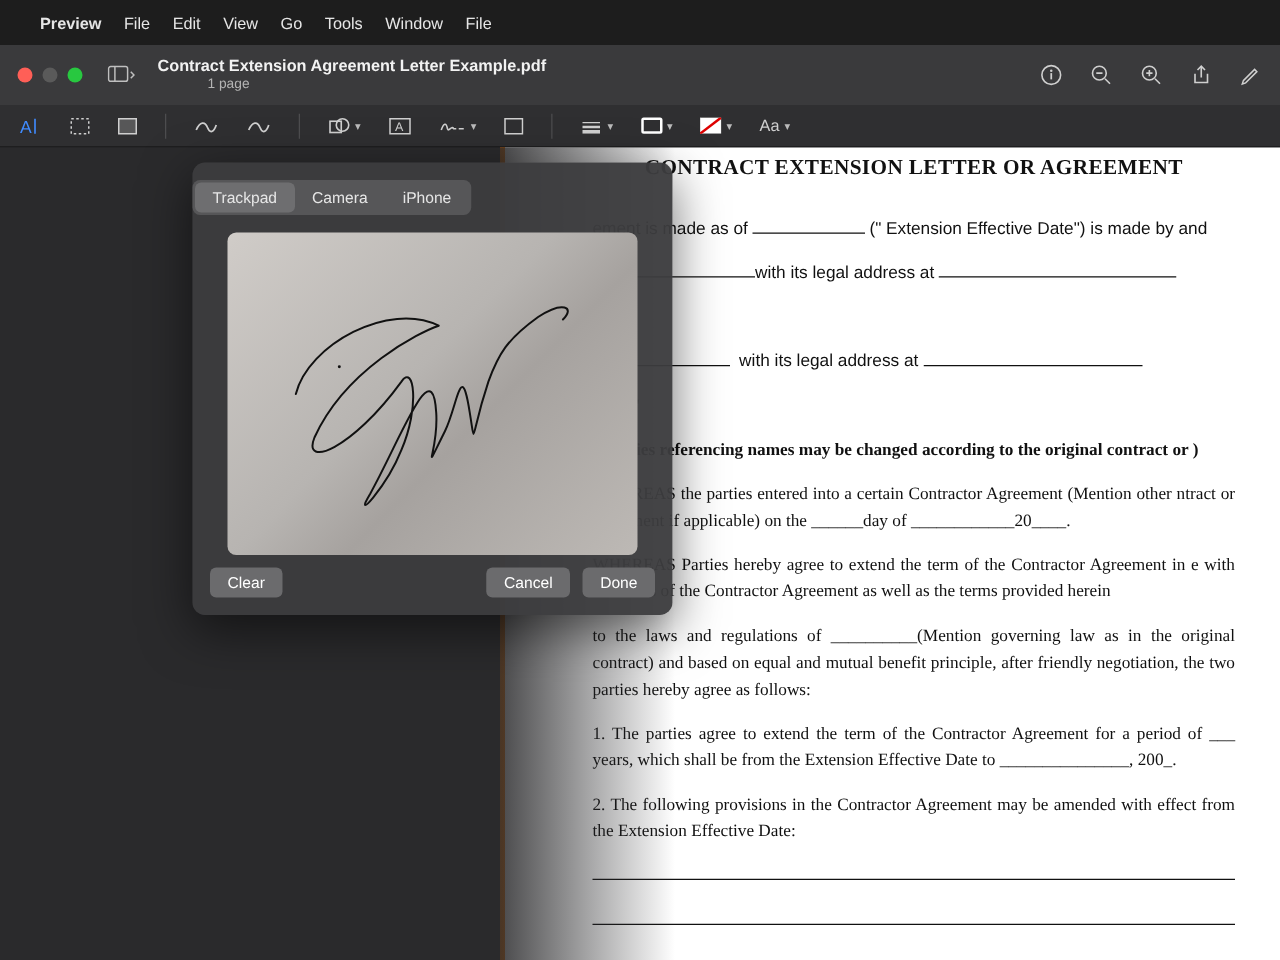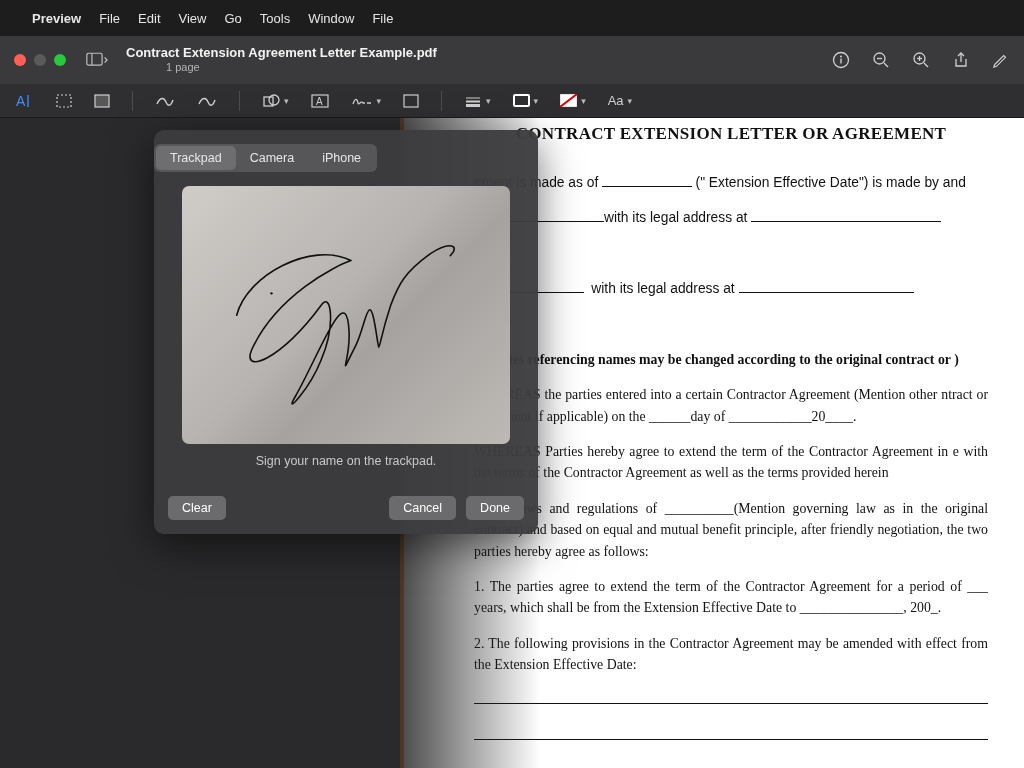--- a/index.html
+++ b/index.html
@@ -303,21 +303,20 @@
                  C 140 165, 165 95, 168 145
                  C 170 175, 155 200, 175 160
                  C 185 140, 188 100, 195 145
                  C 200 175, 195 165, 210 120
                  C 218 98, 225 86, 250 68
                  C 270 55, 280 60, 270 70"></path>
         <circle cx="90" cy="108" r="1.2" fill="#111" stroke="none"></circle>
       </svg>
     </div>
 
-    <div class="sign-hint">Sign your name on the trackpad.</div>
 
 
     <div class="dlg-buttons">
       <div class="btn">Clear</div>
       <div class="spacer"></div>
       <div class="btn">Cancel</div>
       <div class="btn">Done</div>
     </div>
   </div>
 </div>

